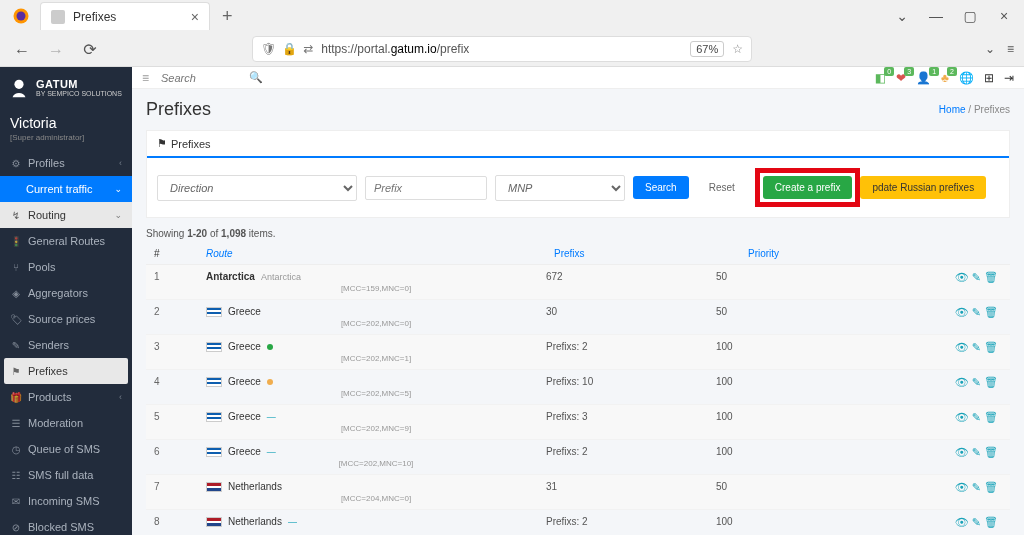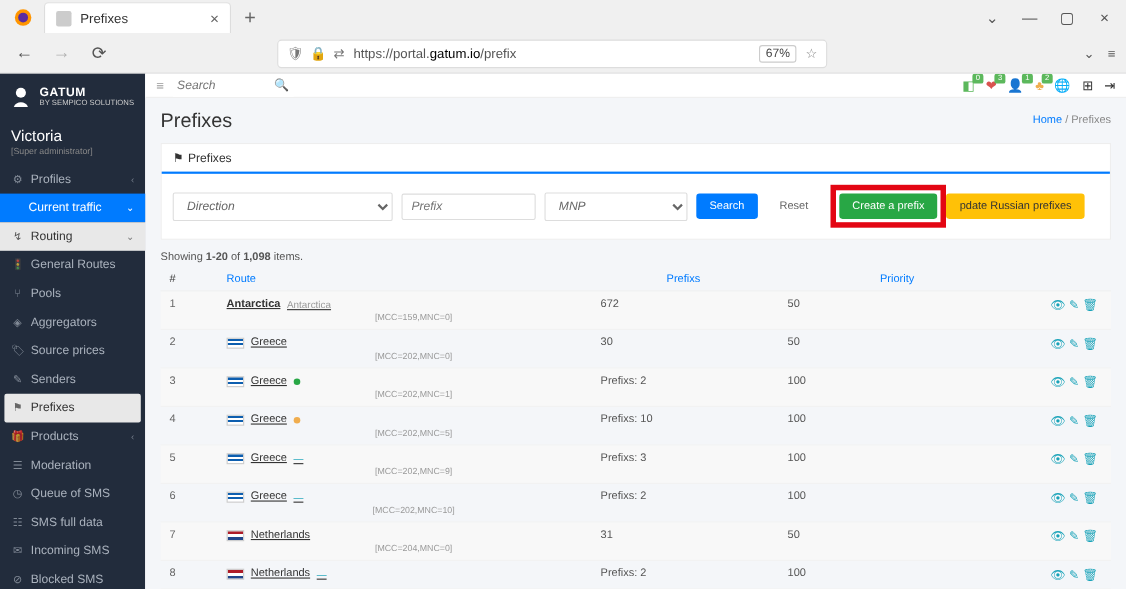--- a/index.html
+++ b/index.html
@@ -80,33 +80,33 @@
 .btn-yellow { background: #ffc107; color: #333; }
 .highlight-box { border: 5px solid #e30613; padding: 3px; display: inline-block; }
 
 .summary { font-size: 10px; color: #555; padding: 4px 14px; }
 .summary b { font-weight: 700; }
 
 .grid { width: calc(100% - 28px); margin: 0 14px; font-size: 10px; }
 .grid-head { display: flex; border-bottom: 1px solid #eee; padding: 5px 0; }
 .gh { color: #007bff; font-weight: 400; }
 .gh.idx { width: 60px; color: #333; padding-left: 8px; }
-.gh.route { width: 400px; }
+.gh.route { width: 348px; font-style: italic; }
 .gh.prefixs { width: 170px; }
 .gh.priority { width: 140px; padding-left: 24px; }
 .gh.act { flex: 1; }
 .grid-row { display: flex; padding: 6px 0; border-bottom: 1px solid #f2f2f2; align-items: flex-start; }
 .grid-row.odd { background: #f8f8f8; }
 .gc { }
 .gc.idx { width: 60px; padding-left: 8px; color: #666; }
 .gc.route { width: 340px; }
 .gc.prefixs { width: 170px; color: #555; }
 .gc.priority { width: 140px; color: #555; }
 .gc.act { flex: 1; text-align: right; padding-right: 12px; }
-.route-line1 { display: flex; align-items: center; gap: 6px; text-decoration: underline; }
+.route-line1 { display: flex; align-items: center; gap: 6px; }
 .route-name { color: #333; }
 .route-name.bold { font-weight: 700; }
 .route-sub { color: #999; font-size: 9px; }
 .mcc { color: #999; font-size: 8px; margin-top: 2px; text-align: center; }
 .flag { width: 16px; height: 10px; display: inline-block; border: 1px solid #ccc; background: linear-gradient(#fff 50%, #0d5eaf 50%); }
 .flag-gr { background: repeating-linear-gradient(#0d5eaf 0 2px, #fff 2px 4px); }
 .flag-nl { background: linear-gradient(#ae1c28 33%, #fff 33% 66%, #21468b 66%); }
 .act-icons { color: #17a2b8; display: inline-flex; gap: 3px; }
 .act-icons span { cursor: pointer; font-size: 11px; }
 

